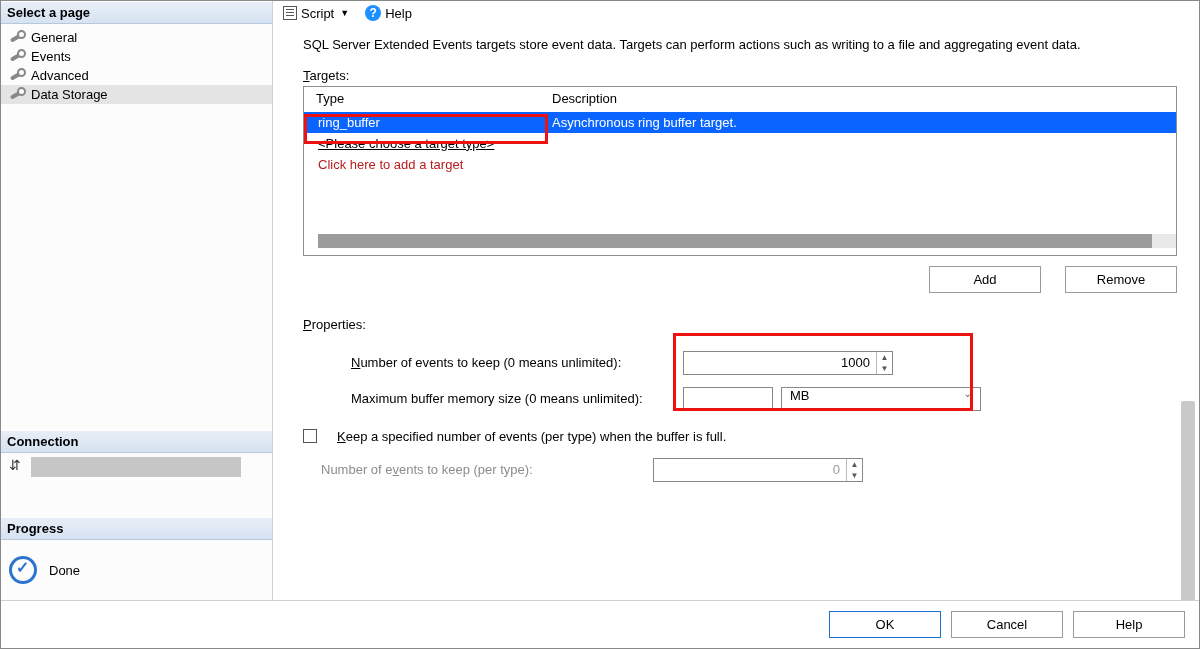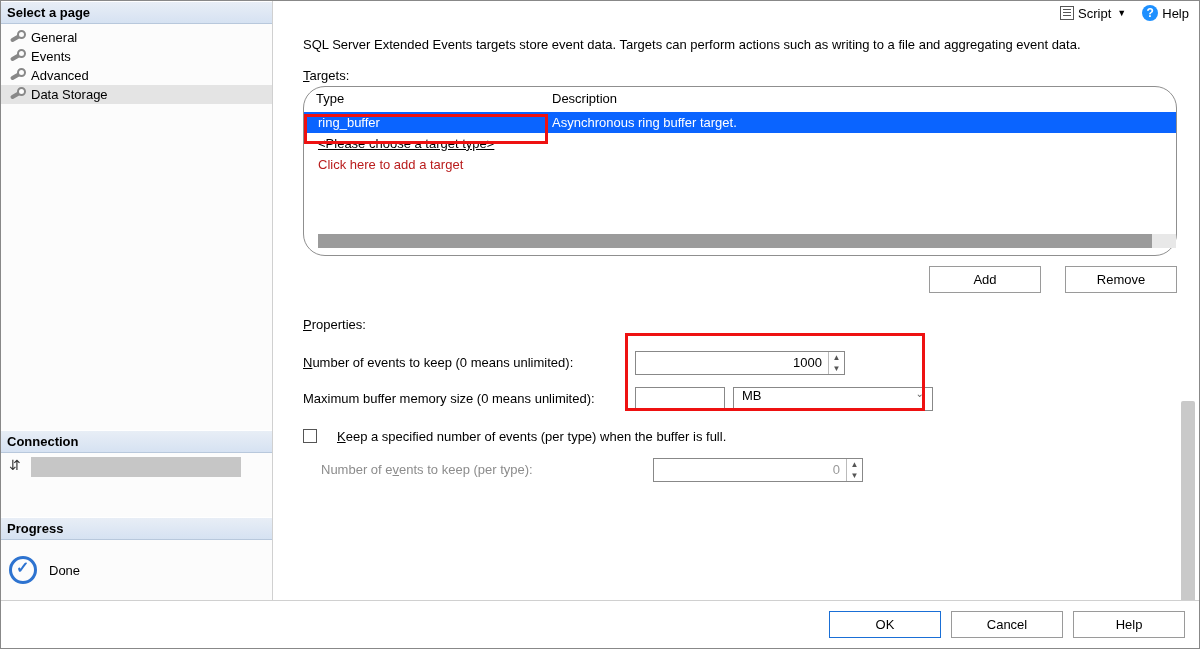--- a/index.html
+++ b/index.html
@@ -11,21 +11,21 @@
   .nav { padding: 4px 0 20px 0; }
   .nav-item { display: flex; align-items: center; padding: 2px 6px 2px 8px; cursor: pointer; }
   .nav-item.sel { background: #e4e4e4; }
   .conn-block { padding: 4px 8px 40px 8px; display:flex; align-items:flex-start; gap:4px;}
   .nodes-icon { font-size:14px; color:#333; width:18px; }
   .server-box { background:#c6c6c6; height:20px; width:210px; }
   .prog-area { padding: 6px 8px; display:flex; align-items:center; gap:12px; min-height:60px;}
   .prog-icon { width:28px; height:28px; border-radius:50%; border:3px solid #2d73d0; position:relative; }
   .prog-icon::after { content:"✓"; color:#2d73d0; font-weight:bold; font-size:16px; position:absolute; left:4px; top:-1px;}
   .right { flex:1; display:flex; flex-direction:column; }
-  .toolbar { display:flex; align-items:center; gap:4px; padding:2px 4px;justify-content:flex-end; }
+  .toolbar { display:flex; align-items:center; gap:4px; padding:2px 4px; }
   .toolbar .tbtn { display:flex; align-items:center; gap:4px; padding:2px 6px; cursor:pointer; }
   .script-icon { width:14px; height:14px; border:1px solid #555; position:relative; }
   .script-icon::before { content:""; position:absolute; left:2px; top:2px; width:8px; height:1px; background:#555; box-shadow:0 3px 0 #555,0 6px 0 #555;}
   .dd { font-size:9px; margin-left:2px; }
   .help-icon { width:16px;height:16px;border-radius:50%;background:#1e90ff;color:#fff;font-weight:bold;display:flex;align-items:center;justify-content:center;font-size:12px;}
   .wrench { width:16px; height:14px; display:inline-block; position:relative; }
   .wrench::before{content:"";position:absolute;width:12px;height:4px;background:#888;border-radius:2px;transform:rotate(-30deg);left:1px;top:5px;}
   .wrench::after{content:"";position:absolute;width:5px;height:5px;border:2px solid #888;border-radius:50%;right:-1px;top:-1px;background:#fcfcfc;}
   .main { padding: 6px 22px 8px 30px; flex:1; position:relative; }
   .intro { margin: 6px 0 14px 0; line-height:1.3; max-width: 870px;}
@@ -119,21 +119,21 @@
         </div>
       </div>
 
       <div class="main">
         <div class="intro">SQL Server Extended Events targets store event data. Targets can perform actions such as writing to a file and aggregating event data.</div>
 
         <div class="sec-label">
           <span class="u">T</span><span>argets:</span>
         </div>
 
-        <div class="targets-box" style="position:relative;border-radius:22px;">
+        <div class="targets-box" style="position:relative;">
           <div class="thead">
             <div class="th-type"><span class="u" style="text-decoration:none;">Type</span></div>
             <div class="th-desc">Description</div>
           </div>
           <div class="row selected">
             <div class="col-type">ring_buffer</div>
             <div class="col-desc">Asynchronous ring buffer target.</div>
           </div>
           <div class="row">
             <div class="col-type" style="width:auto;text-decoration:underline;">&lt;Please choose a target type&gt;</div>
@@ -151,21 +151,21 @@
         <div class="targets-buttons">
           <div class="btn">Add</div>
           <div class="btn">Remove</div>
         </div>
 
         <div class="props">
           <div class="sec-label">
             <span class="u">P</span><span>roperties:</span>
           </div>
 
-          <div style="position:relative; padding-top:4px;">
+          <div style="position:relative; padding-top:4px;margin-left:48px;">
             <div class="form-row">
               <div class="form-label">
                 <span class="u">N</span><span>umber of events to keep (0 means unlimited):</span>
               </div>
               <div class="spinner" style="margin-left:12px;">
                 <input value="1000" style="">
                 <div class="spin-btns">
                     <div>▲</div>
                     <div>▼</div>
                   </div>

